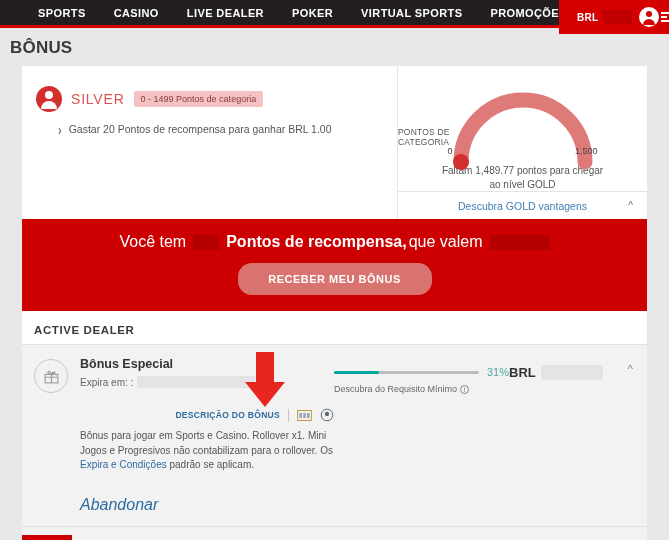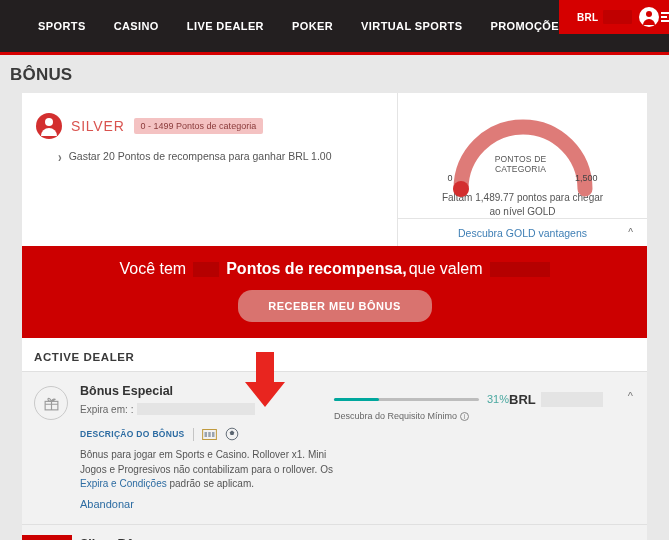--- a/index.html
+++ b/index.html
@@ -6,21 +6,21 @@
   html, body {
     width: 669px; height: 540px;
     overflow: hidden;
     background: #e8e8e8;
     font-family: "Liberation Sans", sans-serif;
   }
 
   
   .topnav {
     position: relative;
-    height: 52px;
+    height: 25px;
     background: #231f20;
     display: flex;
     align-items: center;
   }
   .nav-items {
     display: flex;
     align-items: center;
     padding-left: 38px;
     gap: 28px;
     height: 100%;
@@ -197,21 +197,21 @@
     position: relative;
     height: 96px;
     display: flex;
     justify-content: center;
   }
   .gauge-svg { display: block; }
   .gauge-center-label {
     position: absolute;
     top: 52px;
     left: 0; right: 4px;
-    text-align: center;
+    text-align: left;
     font-size: 8.5px;
     color: #555;
     line-height: 1.15;
     letter-spacing: 0.2px;
   }
   .gauge-scale {
     position: absolute;
     top: 70px;
     left: 50%;
     transform: translateX(-50%);
@@ -336,21 +336,22 @@
   .expira-label { font-size: 10px; color: #666; }
   .expira-redact {
     background: #e4e4e4;
     height: 12px; width: 118px;
     display: inline-block;
   }
   .desc-row {
     display: flex;
     align-items: center;
     gap: 8px;
-    margin-top: 12px;
+    margin-top: 20px;
+    justify-content: flex-end;
   }
   .desc-link {
     color: #2d6ca2;
     font-size: 8.5px;
     font-weight: bold;
     letter-spacing: 0.3px;
     cursor: pointer;
   }
   .icon-sep {
     width: 1px; height: 13px;
@@ -359,24 +360,25 @@
   .bonus-body {
     font-size: 10px;
     color: #555;
     line-height: 1.45;
     margin-top: 7px;
     max-width: 520px;
   }
   .bonus-body a { color: #2d6ca2; text-decoration: none; }
   .abandonar {
     color: #2d6ca2;
-    font-size: 11px;
-    margin-top: 6px;
+    font-size: 16px;
+    margin-top: 23px;
     display: inline-block;
     cursor: pointer;
+    font-style: italic;
   }
 
   .progress-col {
     width: 175px;
     flex: none;
     padding-top: 9px;
   }
   .pbar-line {
     display: flex;
     align-items: center;

